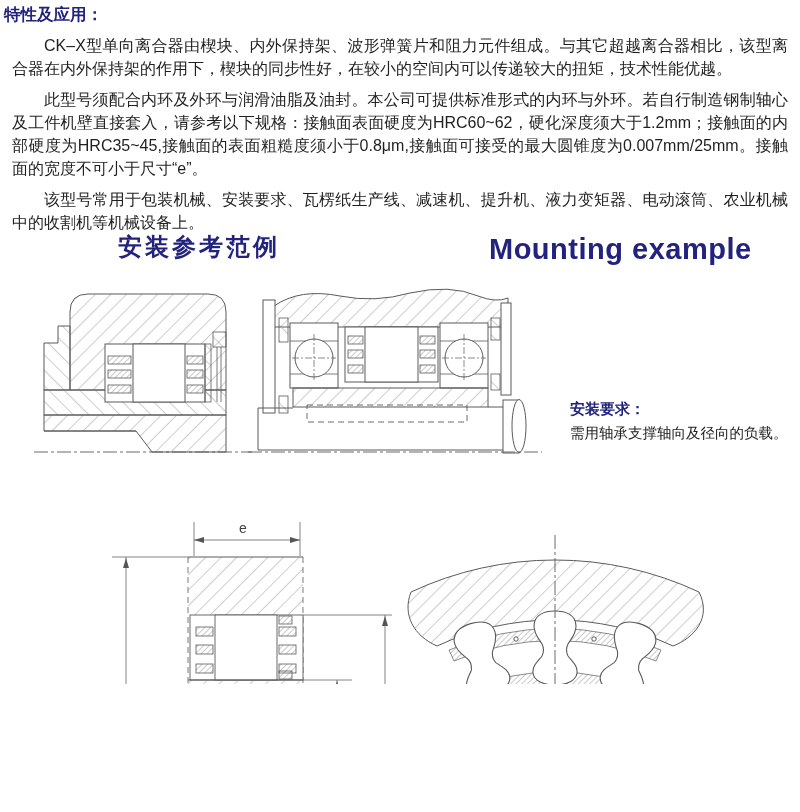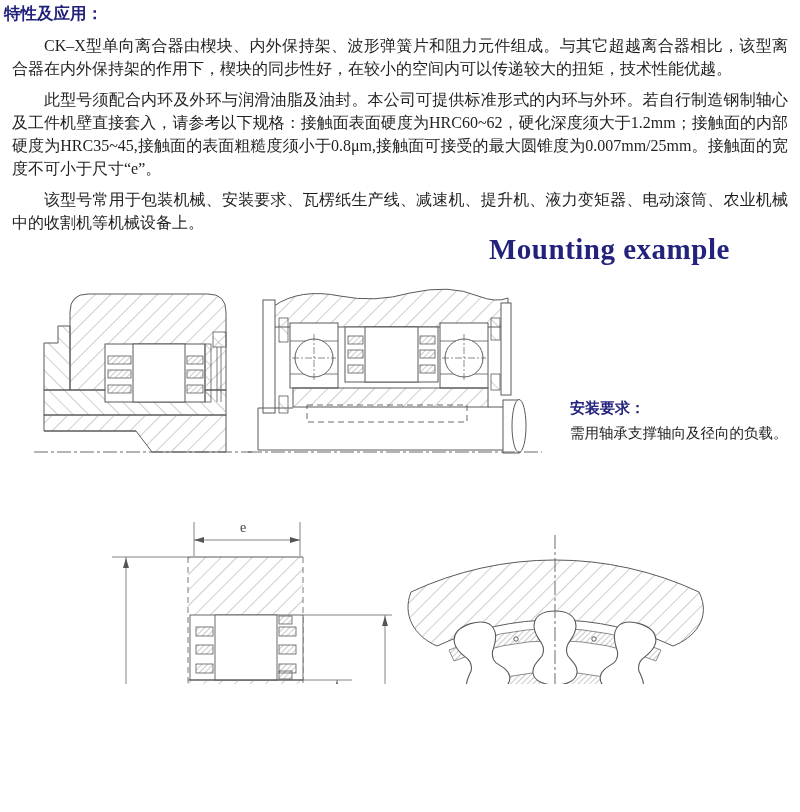--- a/index.html
+++ b/index.html
@@ -1,18 +1,18 @@
 <!DOCTYPE html>
 <html><head>
 <meta charset="utf-8">
 <style>
   html,body { margin:0; padding:0; background:#ffffff; }
   .page {
     position:relative; width:800px; height:684px; background:#ffffff;
-    font-family:Liberation Serif, serif; overflow:hidden;
+    font-family:Liberation Sans, sans-serif; overflow:hidden;
   }
   .textblock {
     position:absolute; left:4px; top:2px; width:792px;
     color:#1f1f1f; font-size:16px; line-height:23px; text-align:justify;
   }
   .feature-title { font-weight:bold; color:#22227c; font-size:16.5px; line-height:24px; }
   .textblock p { margin:8px; text-indent:2em; }
   .heading-cn {
     position:absolute; left:118px; top:231px; font-size:24px; font-weight:bold;
     color:#23237d; letter-spacing:3px;
@@ -36,20 +36,21 @@
 
 <div class="page">
 
   <div class="textblock">
     <div class="feature-title">特性及应用：</div>
     <p>CK–X型单向离合器由楔块、内外保持架、波形弹簧片和阻力元件组成。与其它超越离合器相比，该型离合器在内外保持架的作用下，楔块的同步性好，在较小的空间内可以传递较大的扭矩，技术性能优越。</p>
     <p>此型号须配合内环及外环与润滑油脂及油封。本公司可提供标准形式的内环与外环。若自行制造钢制轴心及工件机壁直接套入，请参考以下规格：接触面表面硬度为HRC60~62，硬化深度须大于1.2mm；接触面的内部硬度为HRC35~45,接触面的表面粗糙度须小于0.8μm,接触面可接受的最大圆锥度为0.007mm/25mm。接触面的宽度不可小于尺寸“e”。</p>
     <p>该型号常用于包装机械、安装要求、瓦楞纸生产线、减速机、提升机、液力变矩器、电动滚筒、农业机械中的收割机等机械设备上。</p>
   </div>
 
+  <div class="heading-cn">安装参考范例</div>
   <div class="heading-en">Mounting example</div>
 
   <div class="note">
     <span class="note-title">安装要求：</span>
     <span class="note-body">需用轴承支撑轴向及径向的负载。</span>
   </div>
 
   <span class="dim-label" style="left:243px; top:528px;">e</span>
   <span class="dim-label rot" style="left:114px; top:757px;">D₁</span>
   <span class="dim-label rot" style="left:167px; top:759px;">d₁</span>

